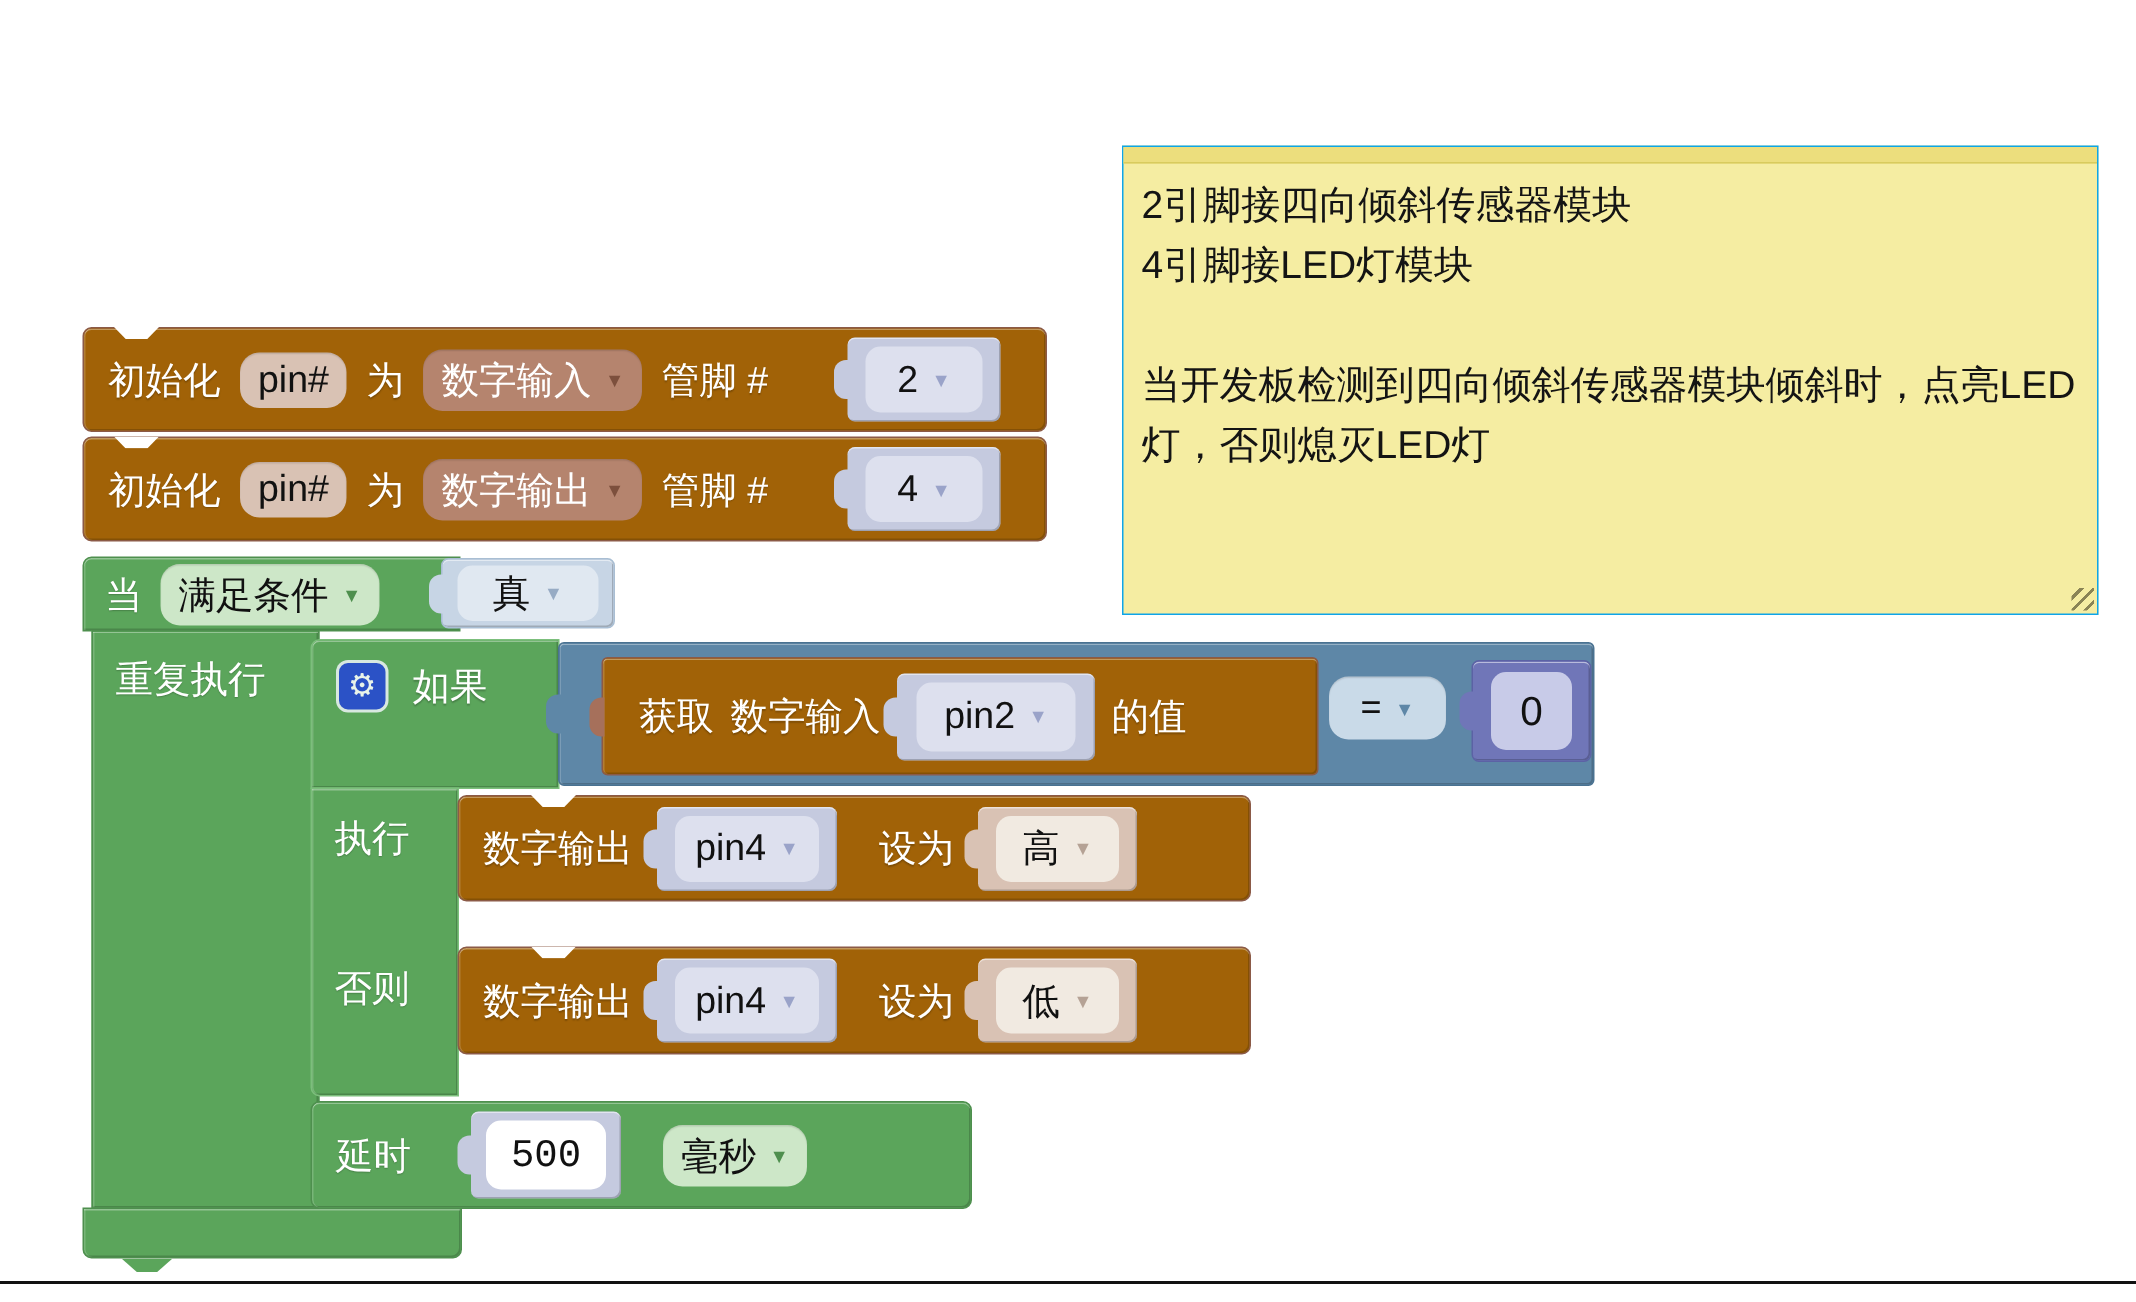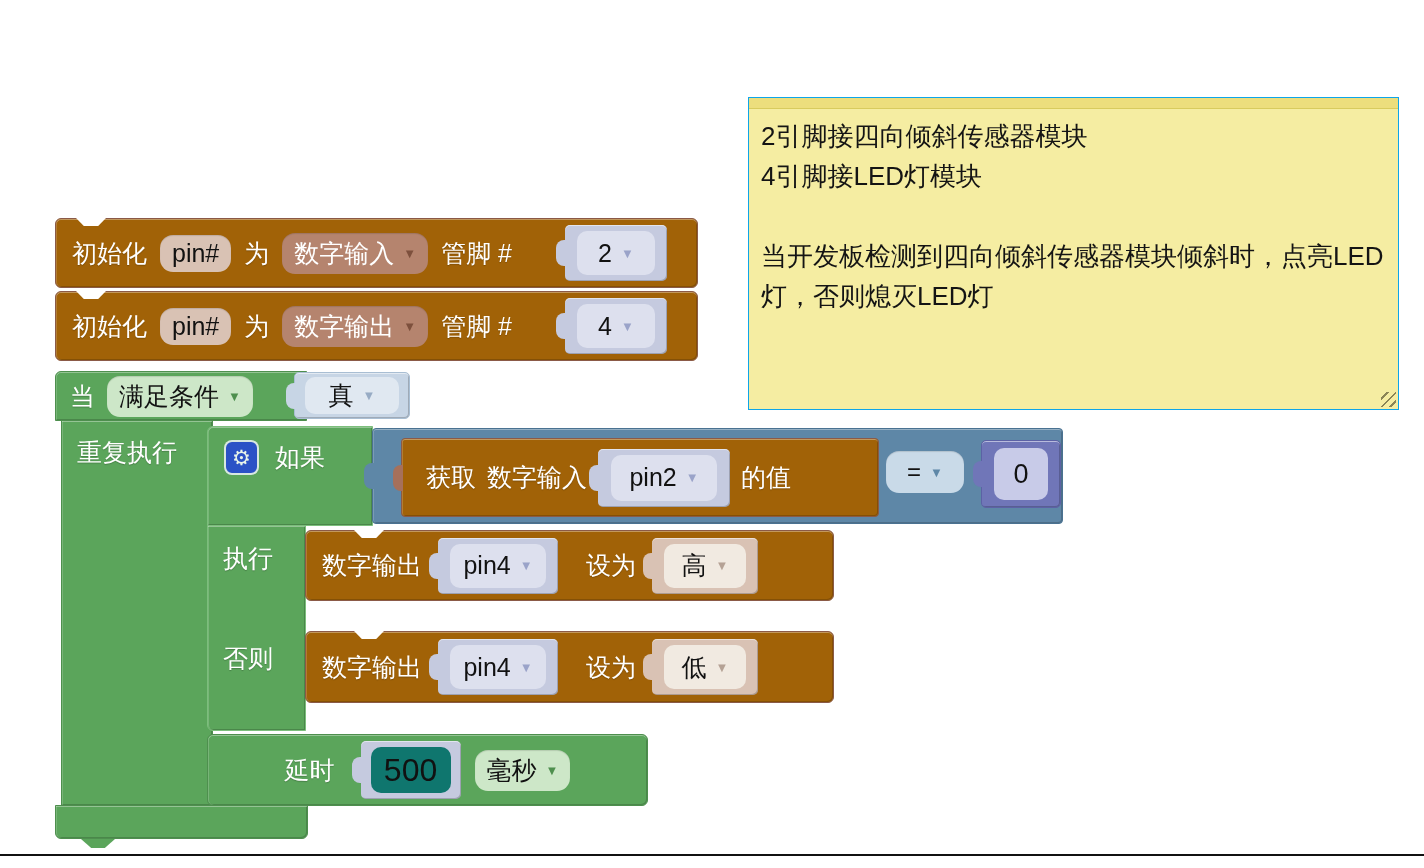--- a/index.html
+++ b/index.html
@@ -186,25 +186,25 @@
     <span class="blabel" style="margin-left:12px;">设为</span>
     <span class="vblock tan2" style="width:106px;height:56px;">
       <span class="vtab tan2"></span>
       <span class="vfield pill-cream" style="width:82px;height:44px;">
           <span>低</span>
           <span class="arr" style="color:#b5a295;">▼</span>
         </span>
     </span>
   </div>
 
-  <div class="blk green rowflex" style="left:207px;top:734px;width:441px;height:72px;padding:0 16px;gap:14px;justify-content:center;">
+  <div class="blk green rowflex" style="left:207px;top:734px;width:441px;height:72px;padding:0 16px;gap:28px;">
     <span class="blabel">延时</span>
     <span class="vblock lav" style="width:100px;height:58px;margin-left:12px;">
       <span class="vtab lav"></span>
-      <span class="vfield" style="width:80px;height:46px;background:#0f766e;font-size:32px;">500</span>
+      <span class="vfield" style="width:80px;height:46px;background:#ffffff;font-size:26px;font-family:Liberation Mono, monospace;">500</span>
     </span>
     <span class="pill pill-greendrop">
         <span>毫秒</span>
         <span class="arr" style="color:#4E8F4E;">▼</span>
       </span>
   </div>
 
   <div class="abs bottomline" style="left:0;top:854px;width:1424px;height:2px;"></div>
 
 </div>

